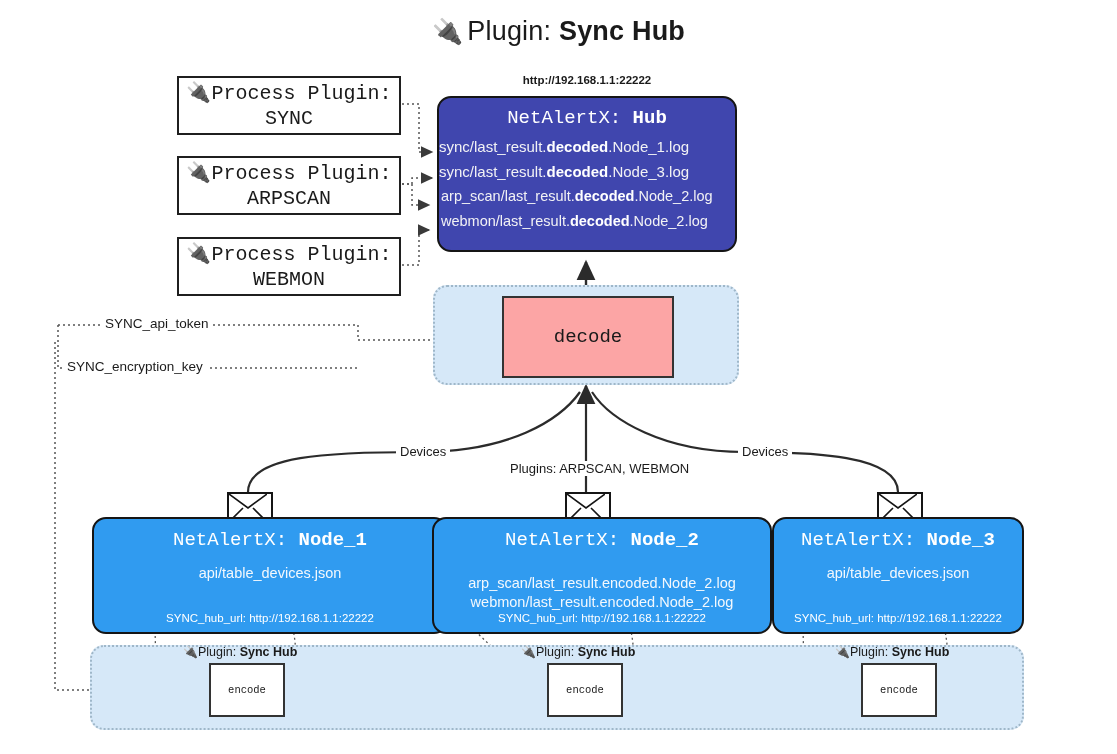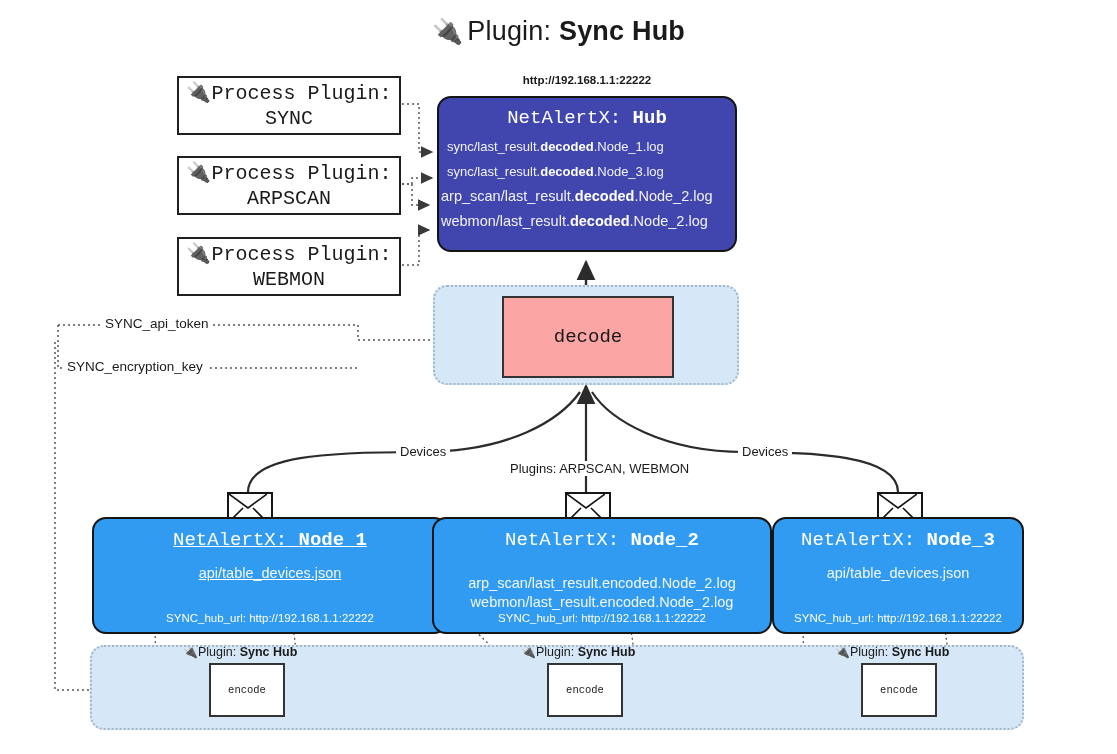--- a/index.html
+++ b/index.html
@@ -23,22 +23,22 @@
   .pbox .l1{display:block;white-space:nowrap;}
   .pbox .l2{display:block;}
 
   
   .hub{position:absolute;left:437px;top:96px;width:300px;height:156px;
        background:#4046ae;border:2px solid #151515;border-radius:14px;
        color:#ffffff;box-sizing:border-box;padding-top:9px;}
   .hub .hub-title{font-family:"Liberation Mono","DejaVu Sans Mono",monospace;
        font-size:19px;text-align:center;margin-bottom:6px;}
   .hub .hub-title b{font-weight:bold;}
-  .hub .logline{font-size:13px;line-height:24.5px;white-space:nowrap;
-       padding-left:8px;color:#f2f2f5;}
+  .hub .logline{font-size:15px;line-height:24.5px;white-space:nowrap;
+       color:#f2f2f5;}
   .hub .logline b{font-weight:bold;color:#ffffff;}
   .hub .logline.wide{padding-left:2px;font-size:14.5px;}
   .hub-url{position:absolute;left:437px;top:74px;width:300px;text-align:center;
        font-size:11.5px;font-weight:bold;color:#1a1a1a;}
 
   
   .decode-wrap{position:absolute;left:433px;top:285px;width:306px;height:100px;
        background:#d6e8f8;border:2px dotted #9fb7c9;border-radius:14px;box-sizing:border-box;}
   .decode{position:absolute;left:502px;top:296px;width:168px;height:78px;
        background:#fca5a5;border:2px solid #333333;
@@ -192,21 +192,21 @@
         <path d="M0,28 L14,14 M38,28 L24,14" fill="none" stroke="#151515" stroke-width="1.6"></path>
       </svg>
   </div>
   <div class="env" style="left:877px;top:492px;">
     <svg width="38" height="28" viewBox="0 0 38 28">
         <path d="M0,0 L19,14 L38,0" fill="none" stroke="#151515" stroke-width="1.6"></path>
         <path d="M0,28 L14,14 M38,28 L24,14" fill="none" stroke="#151515" stroke-width="1.6"></path>
       </svg>
   </div>
 
-  <div class="node" style="left:92px;top:517px;width:356px;height:117px;text-decoration:underline;">
+  <div class="node" style="left:92px;top:517px;width:356px;height:117px;">
     <div class="n-title">
       <span>NetAlertX:</span> <b>Node_1</b>
     </div>
     <div class="n-line" style="margin-top:14px;">api/table_devices.json</div>
     <div class="n-url">SYNC_hub_url: http://192.168.1.1:22222</div>
   </div>
 
   <div class="node" style="left:432px;top:517px;width:340px;height:117px;">
     <div class="n-title">
       <span>NetAlertX:</span> <b>Node_2</b>

